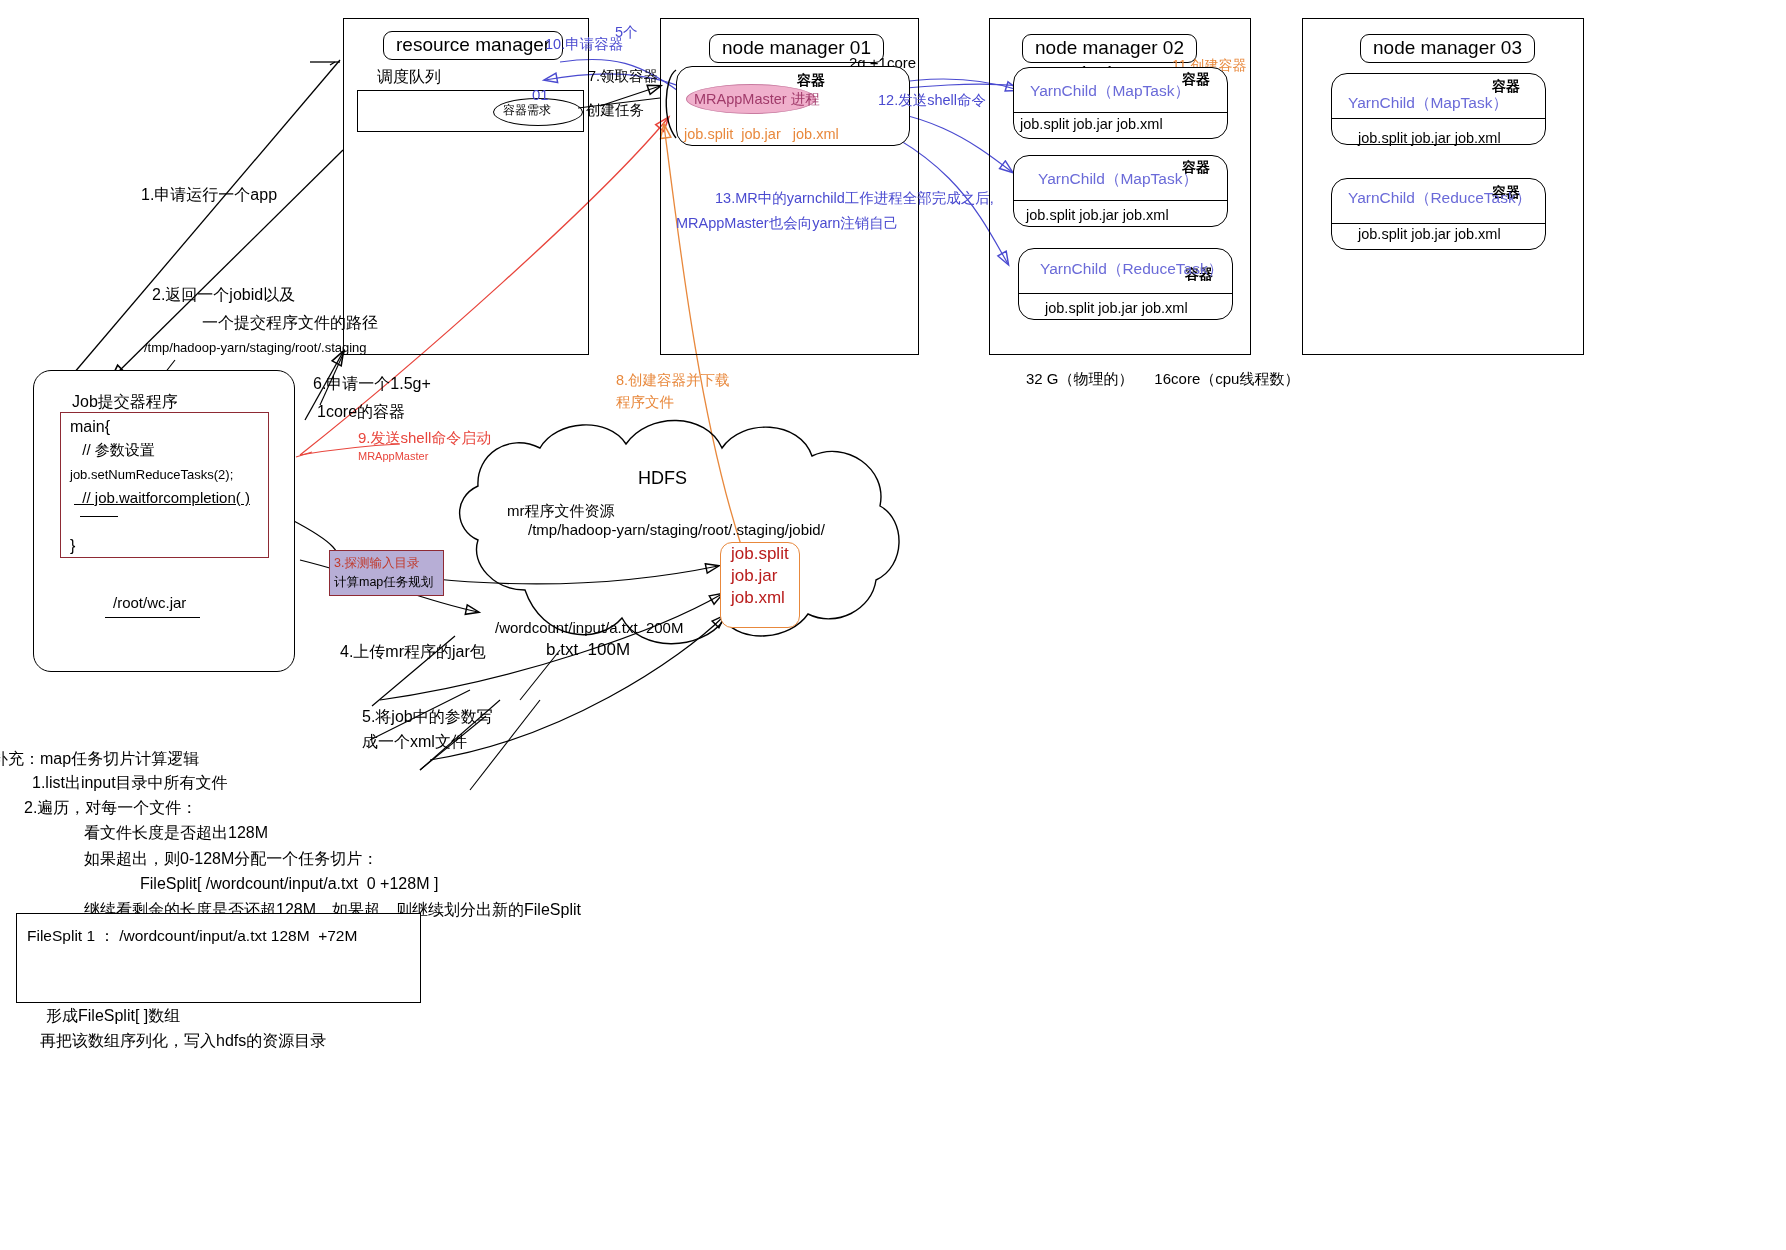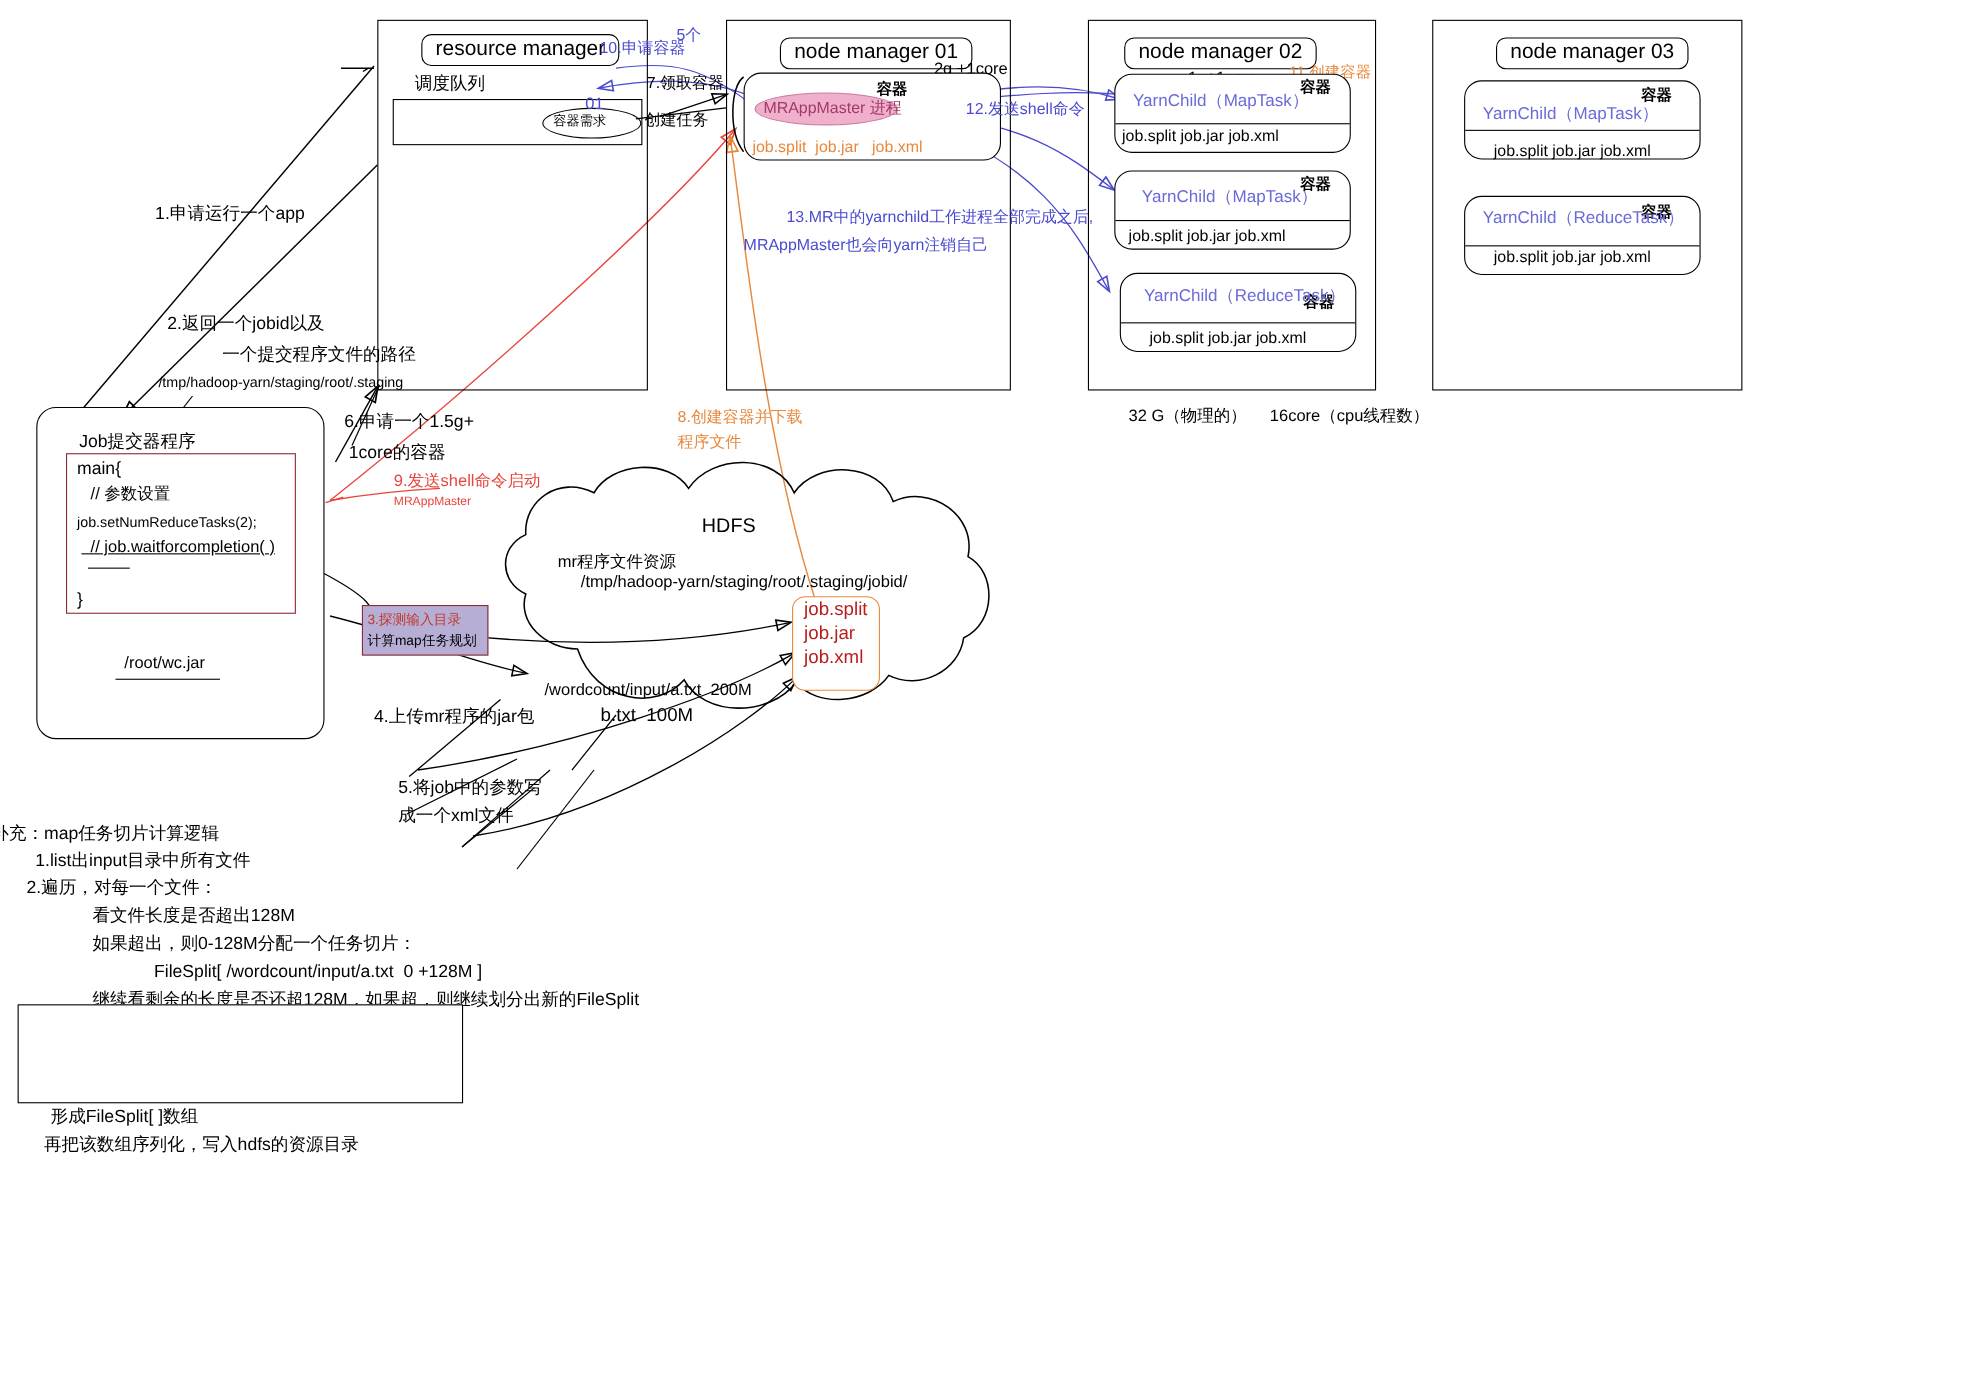--- a/index.html
+++ b/index.html
@@ -239,16 +239,17 @@
 
 <div class="txt" style="left:-8px;top:747px;font-size:16px;">补充：map任务切片计算逻辑</div>
 <div class="txt" style="left:32px;top:771px;font-size:16px;">1.list出input目录中所有文件</div>
 <div class="txt" style="left:24px;top:796px;font-size:16px;">2.遍历，对每一个文件：</div>
 <div class="txt" style="left:84px;top:821px;font-size:16px;">看文件长度是否超出128M</div>
 <div class="txt" style="left:84px;top:847px;font-size:16px;">如果超出，则0-128M分配一个任务切片：</div>
 <div class="txt" style="left:140px;top:872px;font-size:16px;">FileSplit[ /wordcount/input/a.txt  0 +128M ]</div>
 <div class="txt" style="left:84px;top:898px;font-size:16px;">继续看剩余的长度是否还超128M，如果超，则继续划分出新的FileSplit</div>
 
 <div id="filesplit-box" style="left:16px;top:913px;width:383px;height:72px;">
+  <div>FileSplit 1 ： /wordcount/input/a.txt 128M  +72M</div>
 </div>
 
 <div class="txt" style="left:46px;top:1004px;font-size:16px;">形成FileSplit[ ]数组</div>
 <div class="txt" style="left:40px;top:1029px;font-size:16px;">再把该数组序列化，写入hdfs的资源目录</div>
 
 </body></html>

